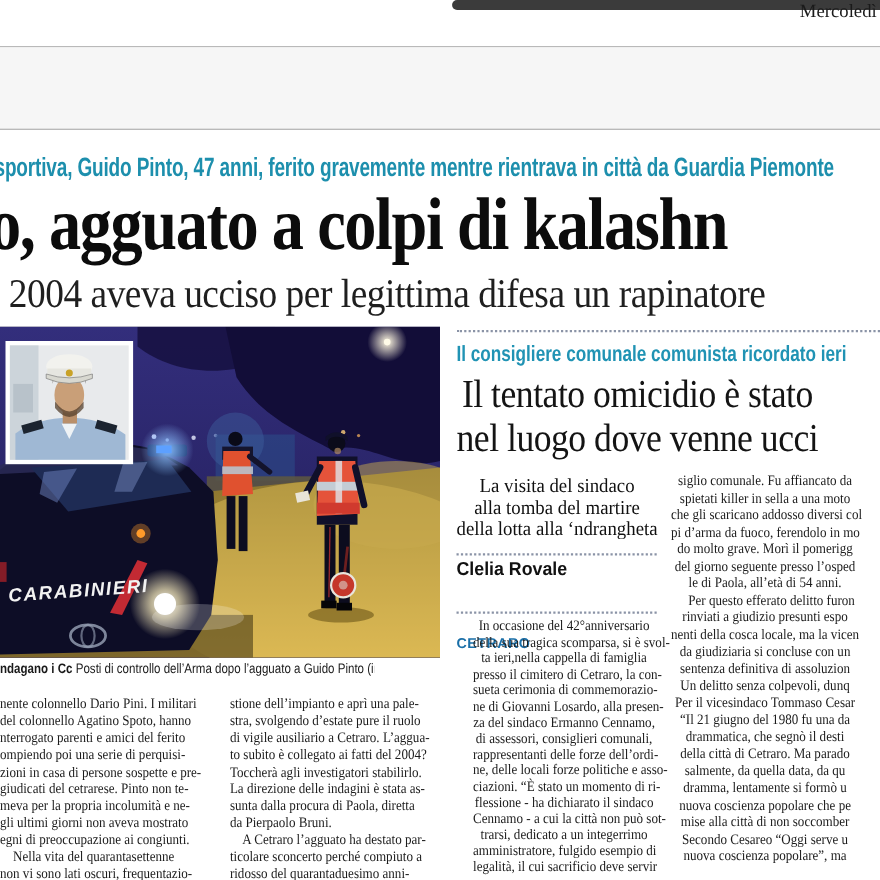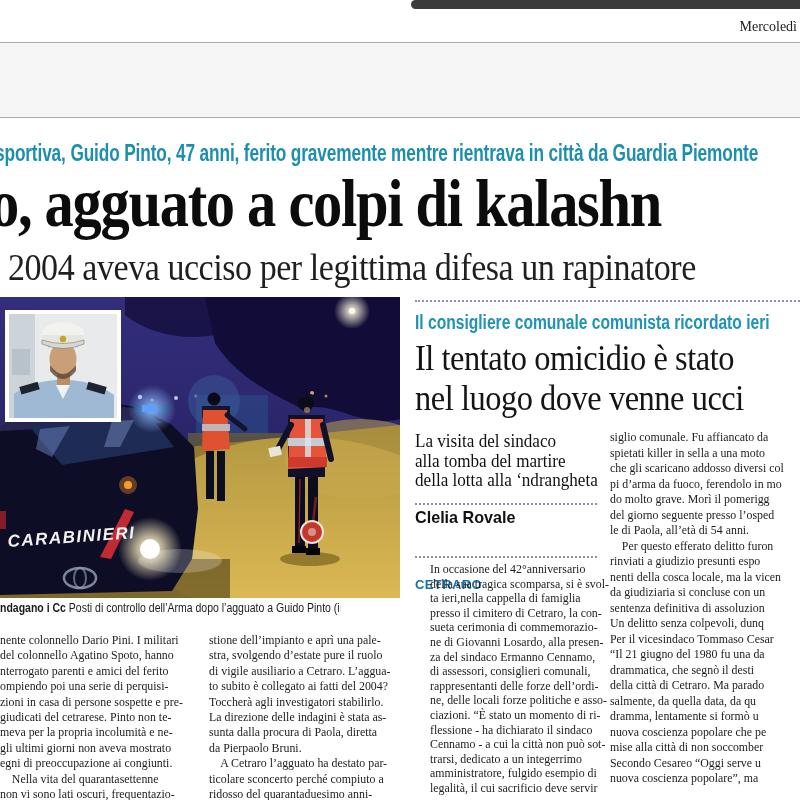--- a/index.html
+++ b/index.html
@@ -1,21 +1,21 @@
 <!DOCTYPE html>
 <html><head>
 <meta charset="utf-8">
 <style>
   html,body{margin:0;padding:0;}
   body{width:800px;height:800px;overflow:hidden;position:relative;background:#fff;
        font-family:"Liberation Serif", serif;color:#1b1b1b;}
   .abs{position:absolute;}
   
   .topbar{left:411px;top:0;width:389px;height:9px;background:#3b3b3b;border-radius:5px 0 0 5px;}
-  .dateline-top{right:3px;top:19px;font-size:14px;color:#1a1a1a;white-space:pre;}
+  .dateline-top{right:3px;top:0;font-size:17px;color:#1a1a1a;white-space:pre;}
   .rule{left:0;width:800px;height:0;border-top:1px solid #a9a9a9;}
   .band{left:0;top:43px;width:800px;height:74px;background:#f6f6f6;}
   
   .kicker{left:-5px;top:139px;font-family:"Liberation Sans",sans-serif;font-weight:bold;
           font-size:24px;color:#1d8fad;white-space:pre;transform:scaleX(.72);transform-origin:0 0;
           letter-spacing:-.2px;}
   .mainhead{left:-10px;top:166px;font-weight:bold;font-size:68px;letter-spacing:-1.5px;
             color:#0c0c0c;white-space:pre;transform:scaleX(.86);transform-origin:0 0;line-height:1.1;}
   .subhead{left:8px;top:246px;font-size:37px;color:#1f1f1f;white-space:pre;
            transform:scaleX(.92);transform-origin:0 0;letter-spacing:-.5px;}
@@ -27,21 +27,21 @@
   .caption b{font-weight:bold;}
   
   .bcol{position:absolute;overflow:hidden;}
   .bline{white-space:pre;font-size:13.2px;line-height:15.4px;color:#1b1b1b;
          transform:scaleX(.9);transform-origin:0 0;}
   .rline1{white-space:pre;font-size:13.2px;line-height:14.6px;color:#1b1b1b;
           transform:scaleX(.9);transform-origin:0 0;}
   .rline2{white-space:pre;font-size:13.2px;line-height:15.5px;color:#1b1b1b;
           transform:scaleX(.9);transform-origin:0 0;}
   
-  .rart{left:415px;top:297px;width:385px;height:503px;}
+  .rart{left:415px;top:297px;width:385px;height:503px;text-align:center;}
   .dotted{height:0;border-top:2px dotted #8a93a6;}
   .rkicker{left:0;top:14px;font-family:"Liberation Sans",sans-serif;font-weight:bold;
            font-size:20px;color:#2093b4;white-space:pre;transform:scaleX(.78);transform-origin:0 0;}
   .rhead{left:0;top:41px;font-size:36px;line-height:40px;color:#141414;letter-spacing:-.5px;
          transform:scaleX(.9);transform-origin:0 0;}
   .rhead div{white-space:pre;}
   .stand{left:0;top:135px;font-size:18px;line-height:19.5px;color:#101010;
          transform:scaleX(.95);transform-origin:0 0;}
   .stand div{white-space:pre;}
   .byline{left:0;top:211px;font-family:"Liberation Sans",sans-serif;font-weight:bold;

